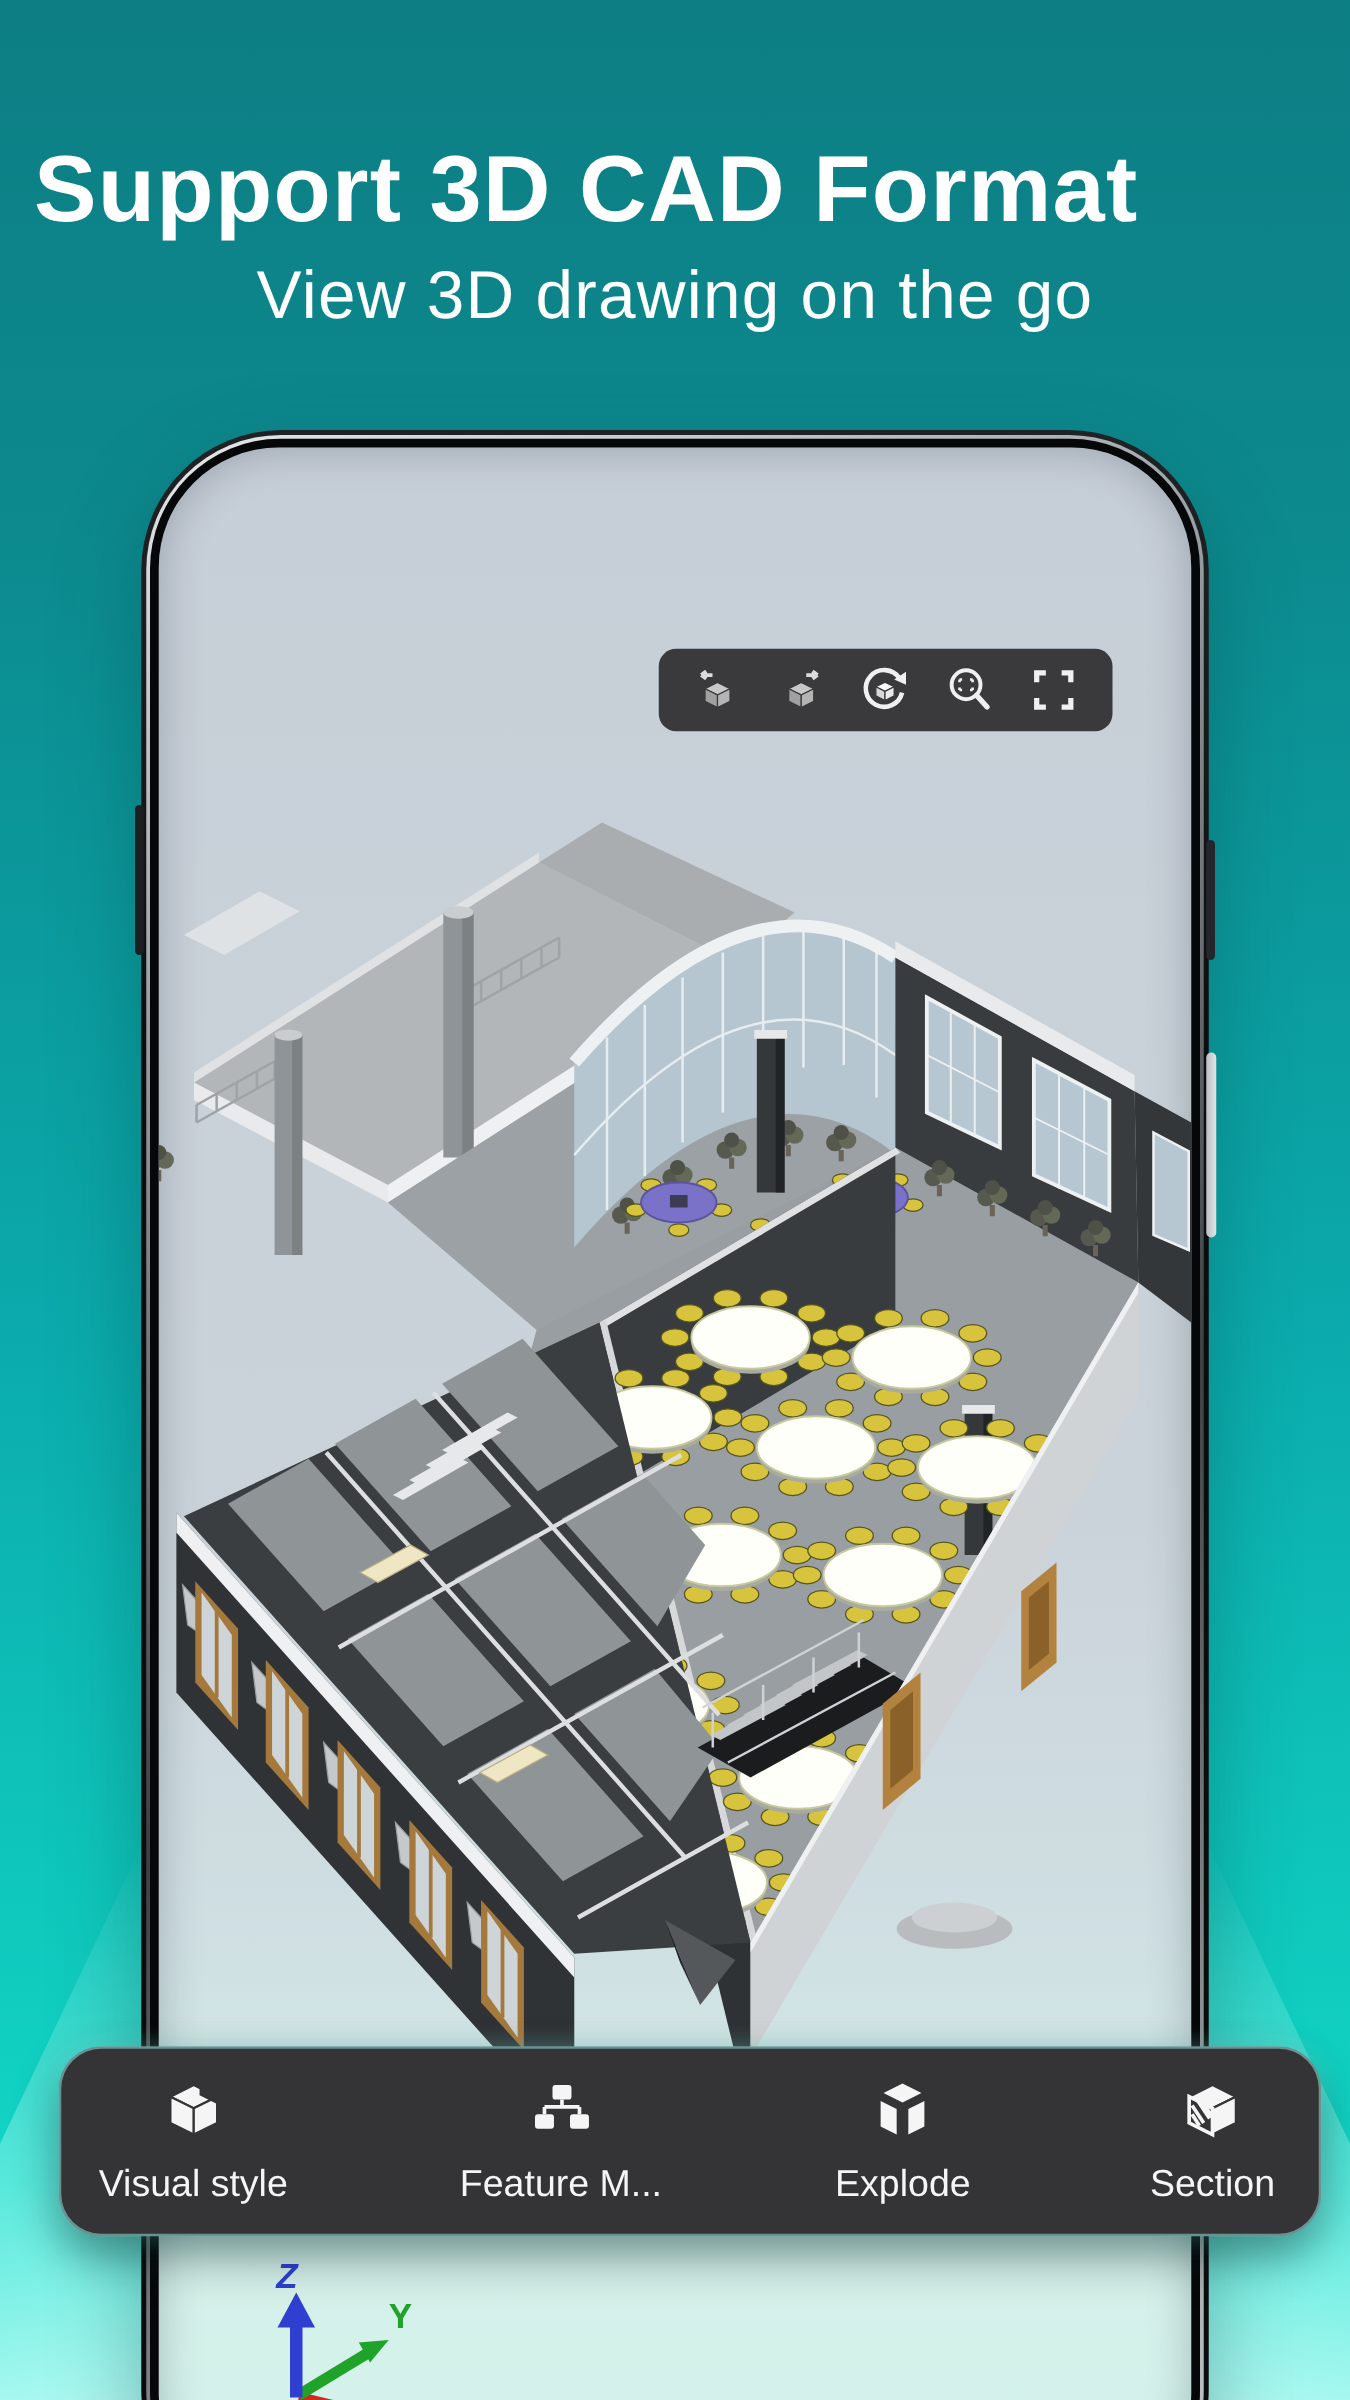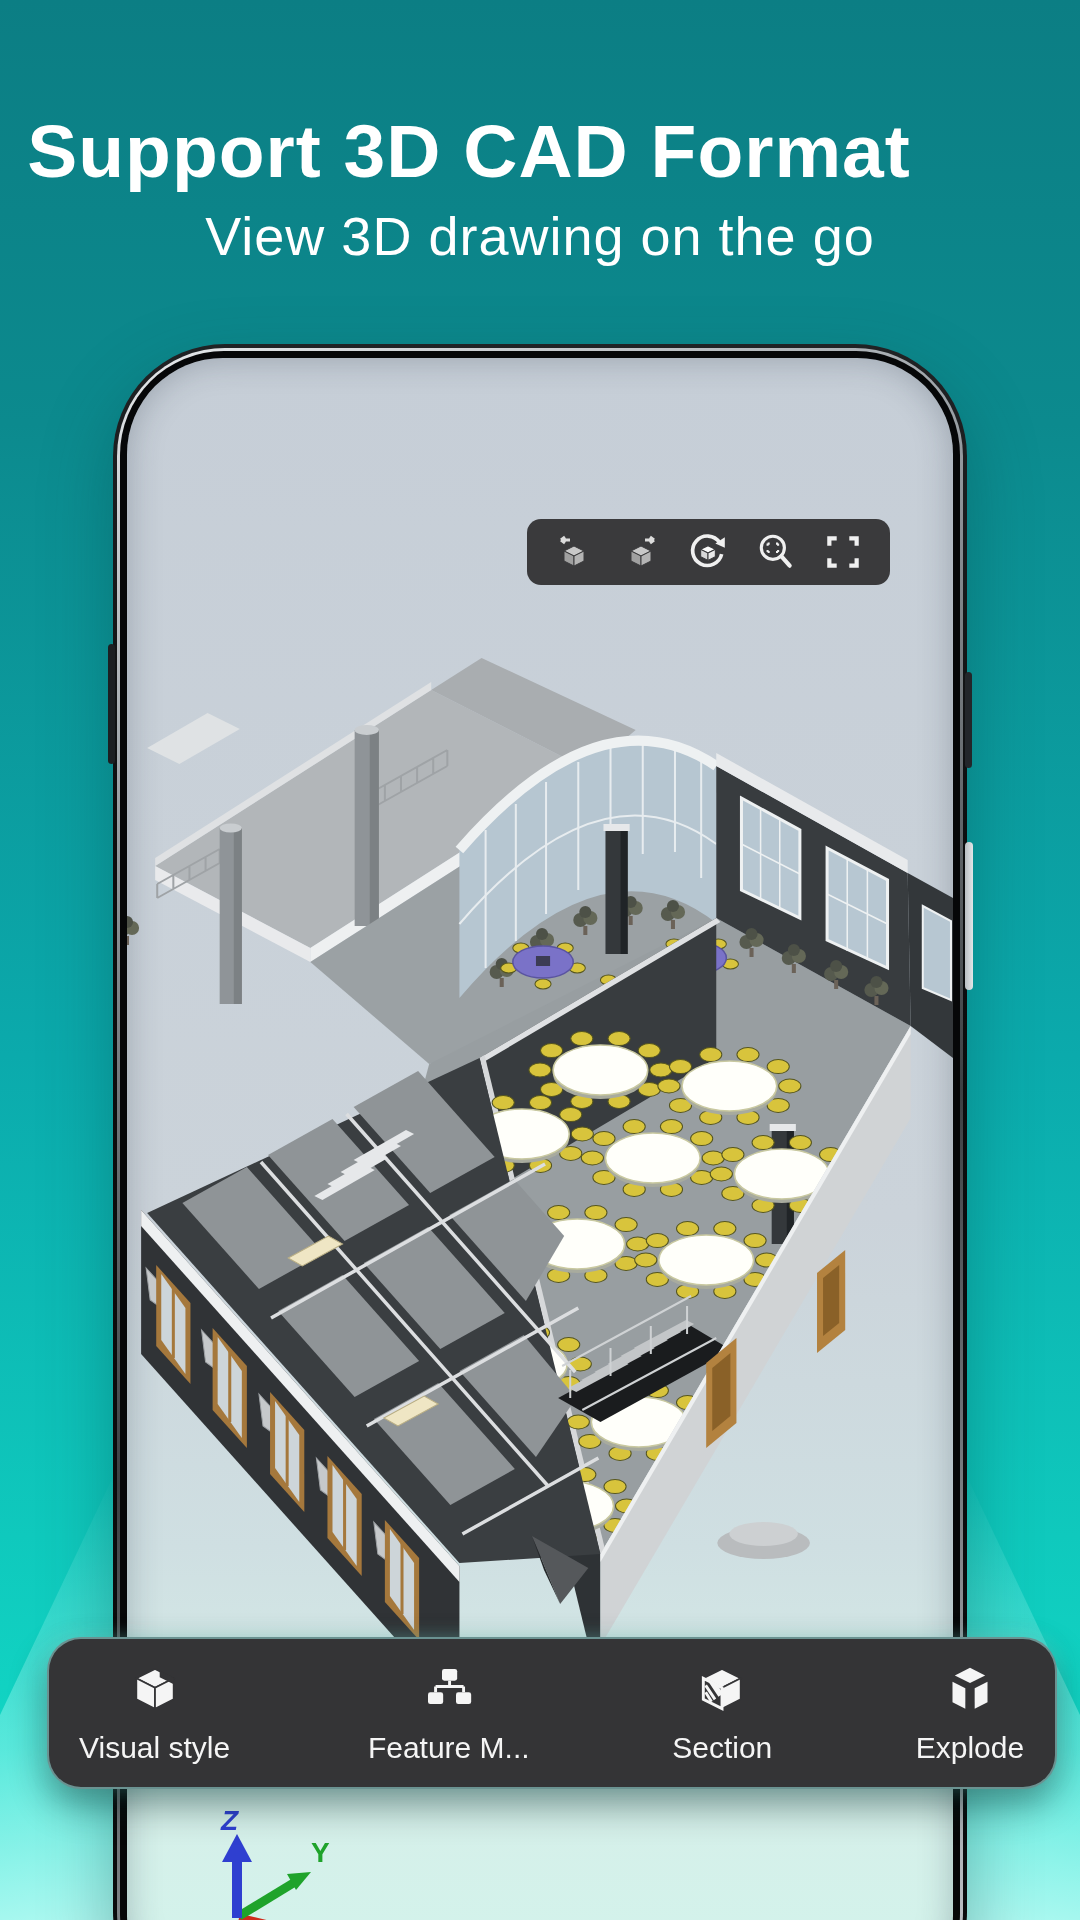--- a/index.html
+++ b/index.html
@@ -333,34 +333,34 @@
         <rect x="6" y="26" width="13" height="10" rx="2" fill="#f5f5f5"></rect>
         <rect x="30" y="26" width="13" height="10" rx="2" fill="#f5f5f5"></rect>
       </svg>
     </span>
     <span class="bt-label">Feature M...</span>
   </div>
 
   <div class="bt-item">
     <span>
       <svg width="56" height="56" viewBox="0 0 48 48">
+        <polygon points="24,5 37,11.5 24,18 11,11.5" fill="#f5f5f5"></polygon>
+        <polygon points="9,17 20,22.5 20,40 9,34.5" fill="#f5f5f5"></polygon>
+        <polygon points="28,22.5 39,17 39,34.5 28,40" fill="#f5f5f5"></polygon>
+      </svg>
+    </span>
+    <span class="bt-label">Explode</span>
+  </div>
+
+  <div class="bt-item">
+    <span>
+      <svg width="56" height="56" viewBox="0 0 48 48">
         <polygon points="24,6 40,14 24,22 8,14" fill="#f5f5f5" stroke="#343436" stroke-width="1.5"></polygon>
         <polygon points="24,22 40,14 40,32 24,40" fill="#f5f5f5" stroke="#343436" stroke-width="1.5"></polygon>
         <polygon points="8,14 24,22 24,40 8,32" fill="none" stroke="#f5f5f5" stroke-width="2.5"></polygon>
         <path d="M10,20 L18,32 M14,17 L22,29 M18,19 L24,28 M10,26 L15,34" stroke="#f5f5f5" stroke-width="2.5"></path>
       </svg>
     </span>
     <span class="bt-label">Section</span>
   </div>
 
-  <div class="bt-item">
-    <span>
-      <svg width="56" height="56" viewBox="0 0 48 48">
-        <polygon points="24,5 37,11.5 24,18 11,11.5" fill="#f5f5f5"></polygon>
-        <polygon points="9,17 20,22.5 20,40 9,34.5" fill="#f5f5f5"></polygon>
-        <polygon points="28,22.5 39,17 39,34.5 28,40" fill="#f5f5f5"></polygon>
-      </svg>
-    </span>
-    <span class="bt-label">Explode</span>
-  </div>
-
 
 </div>
 
 </body></html>

